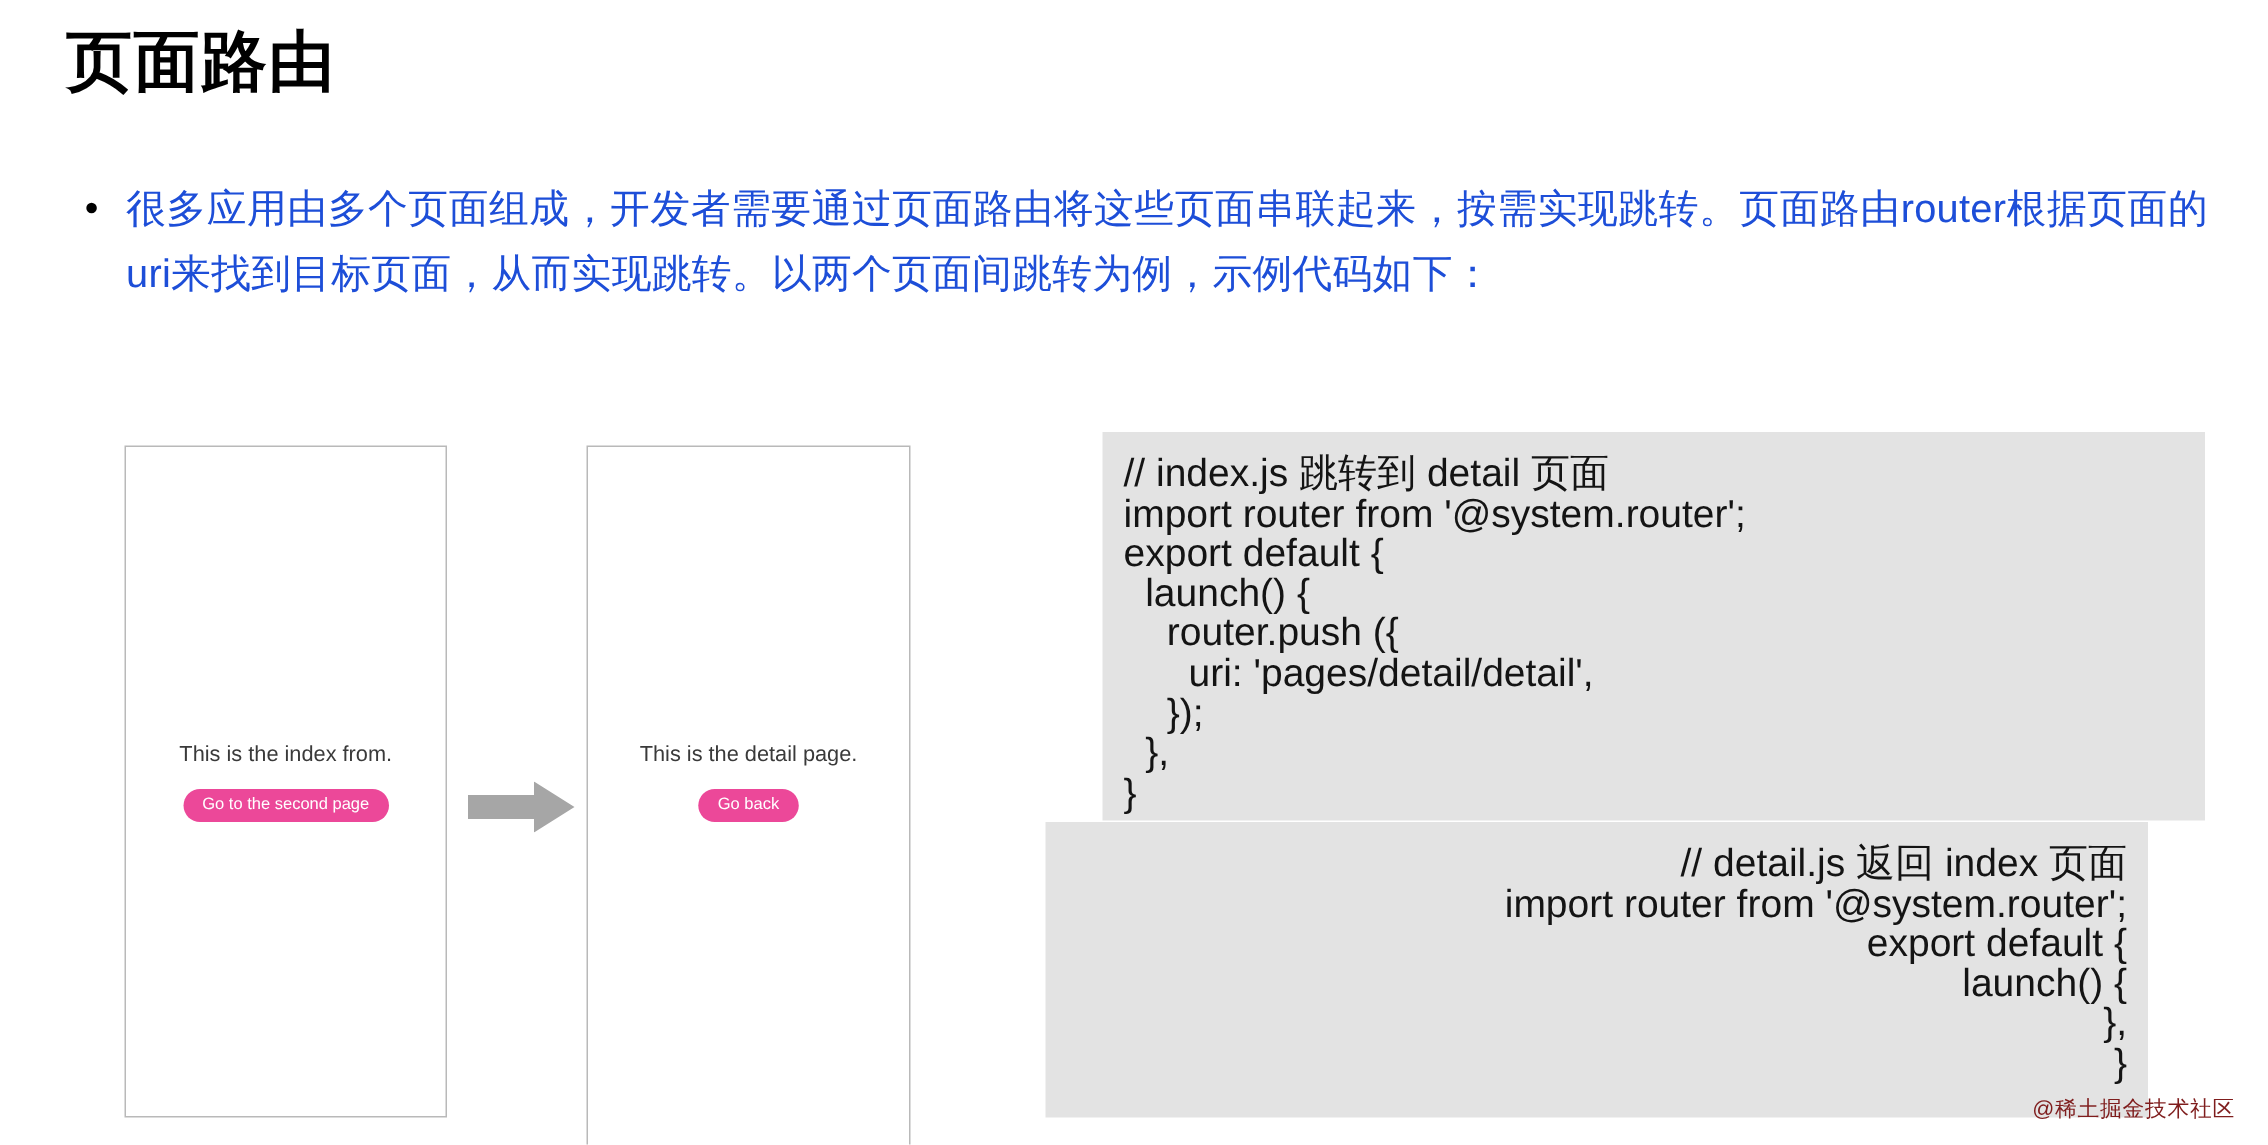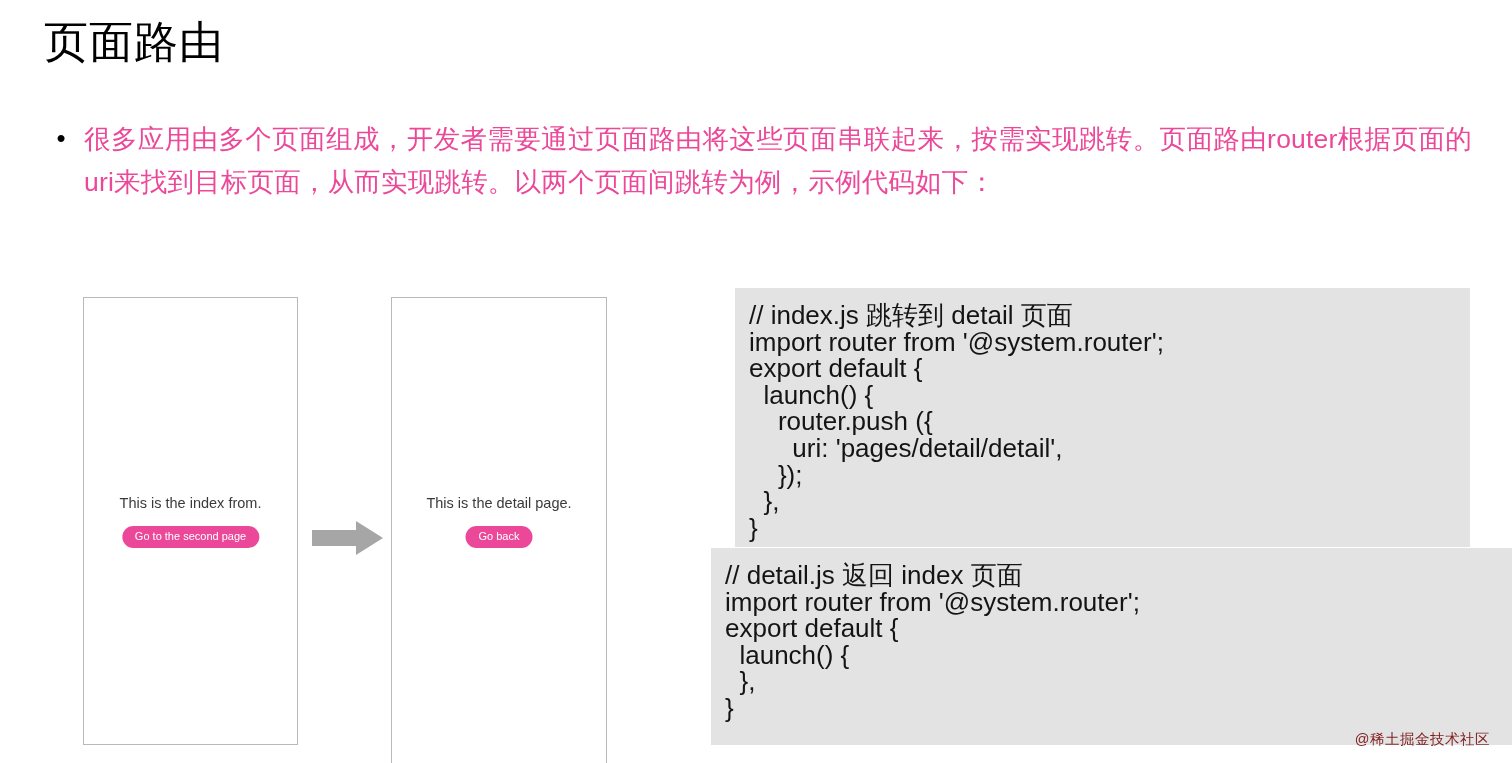--- a/index.html
+++ b/index.html
@@ -20,21 +20,21 @@
     position: relative;
     width: 1512px;
     height: 763px;
   }
 
   .title {
     position: absolute;
     left: 44px;
     top: 16px;
     font-size: 44px;
-    font-weight: 400;
+    font-weight: 700;
     letter-spacing: 1px;
     color: #000;
     line-height: 1.2;
   }
 
   .bullet-block {
     position: absolute;
     left: 52px;
     top: 118px;
     width: 1420px;
@@ -46,21 +46,21 @@
     line-height: 1.55;
     margin-right: 14px;
     color: #000;
     flex: none;
     width: 18px;
     text-align: center;
   }
   .bullet-text {
     font-size: 26.5px;
     line-height: 1.62;
-    color: #ec4899;
+    color: #1d4ed8;
     text-align: justify;
     letter-spacing: 0.2px;
   }
 
   
   .phone {
     position: absolute;
     border: 1px solid #b9b9b9;
     background: #ffffff;
     box-sizing: border-box;
@@ -122,24 +122,25 @@
     white-space: pre;
     margin-left: 38px;
   }
   #code-index {
     left: 697px;
     top: 288px;
     width: 735px;
     height: 259px;
   }
   #code-detail {
-    left: 673px;
+    left: 659px;
     top: 548px;
-    width: 802px;
+    width: 735px;
     height: 197px;
+    text-align: right;
   }
   .code-line { display: block; height: 26.6px; }
   .code-line b { font-weight: 400; }
 
   .watermark {
     position: absolute;
     right: 22px;
     bottom: 14px;
     font-size: 14.5px;
     color: #7f1d1d;

